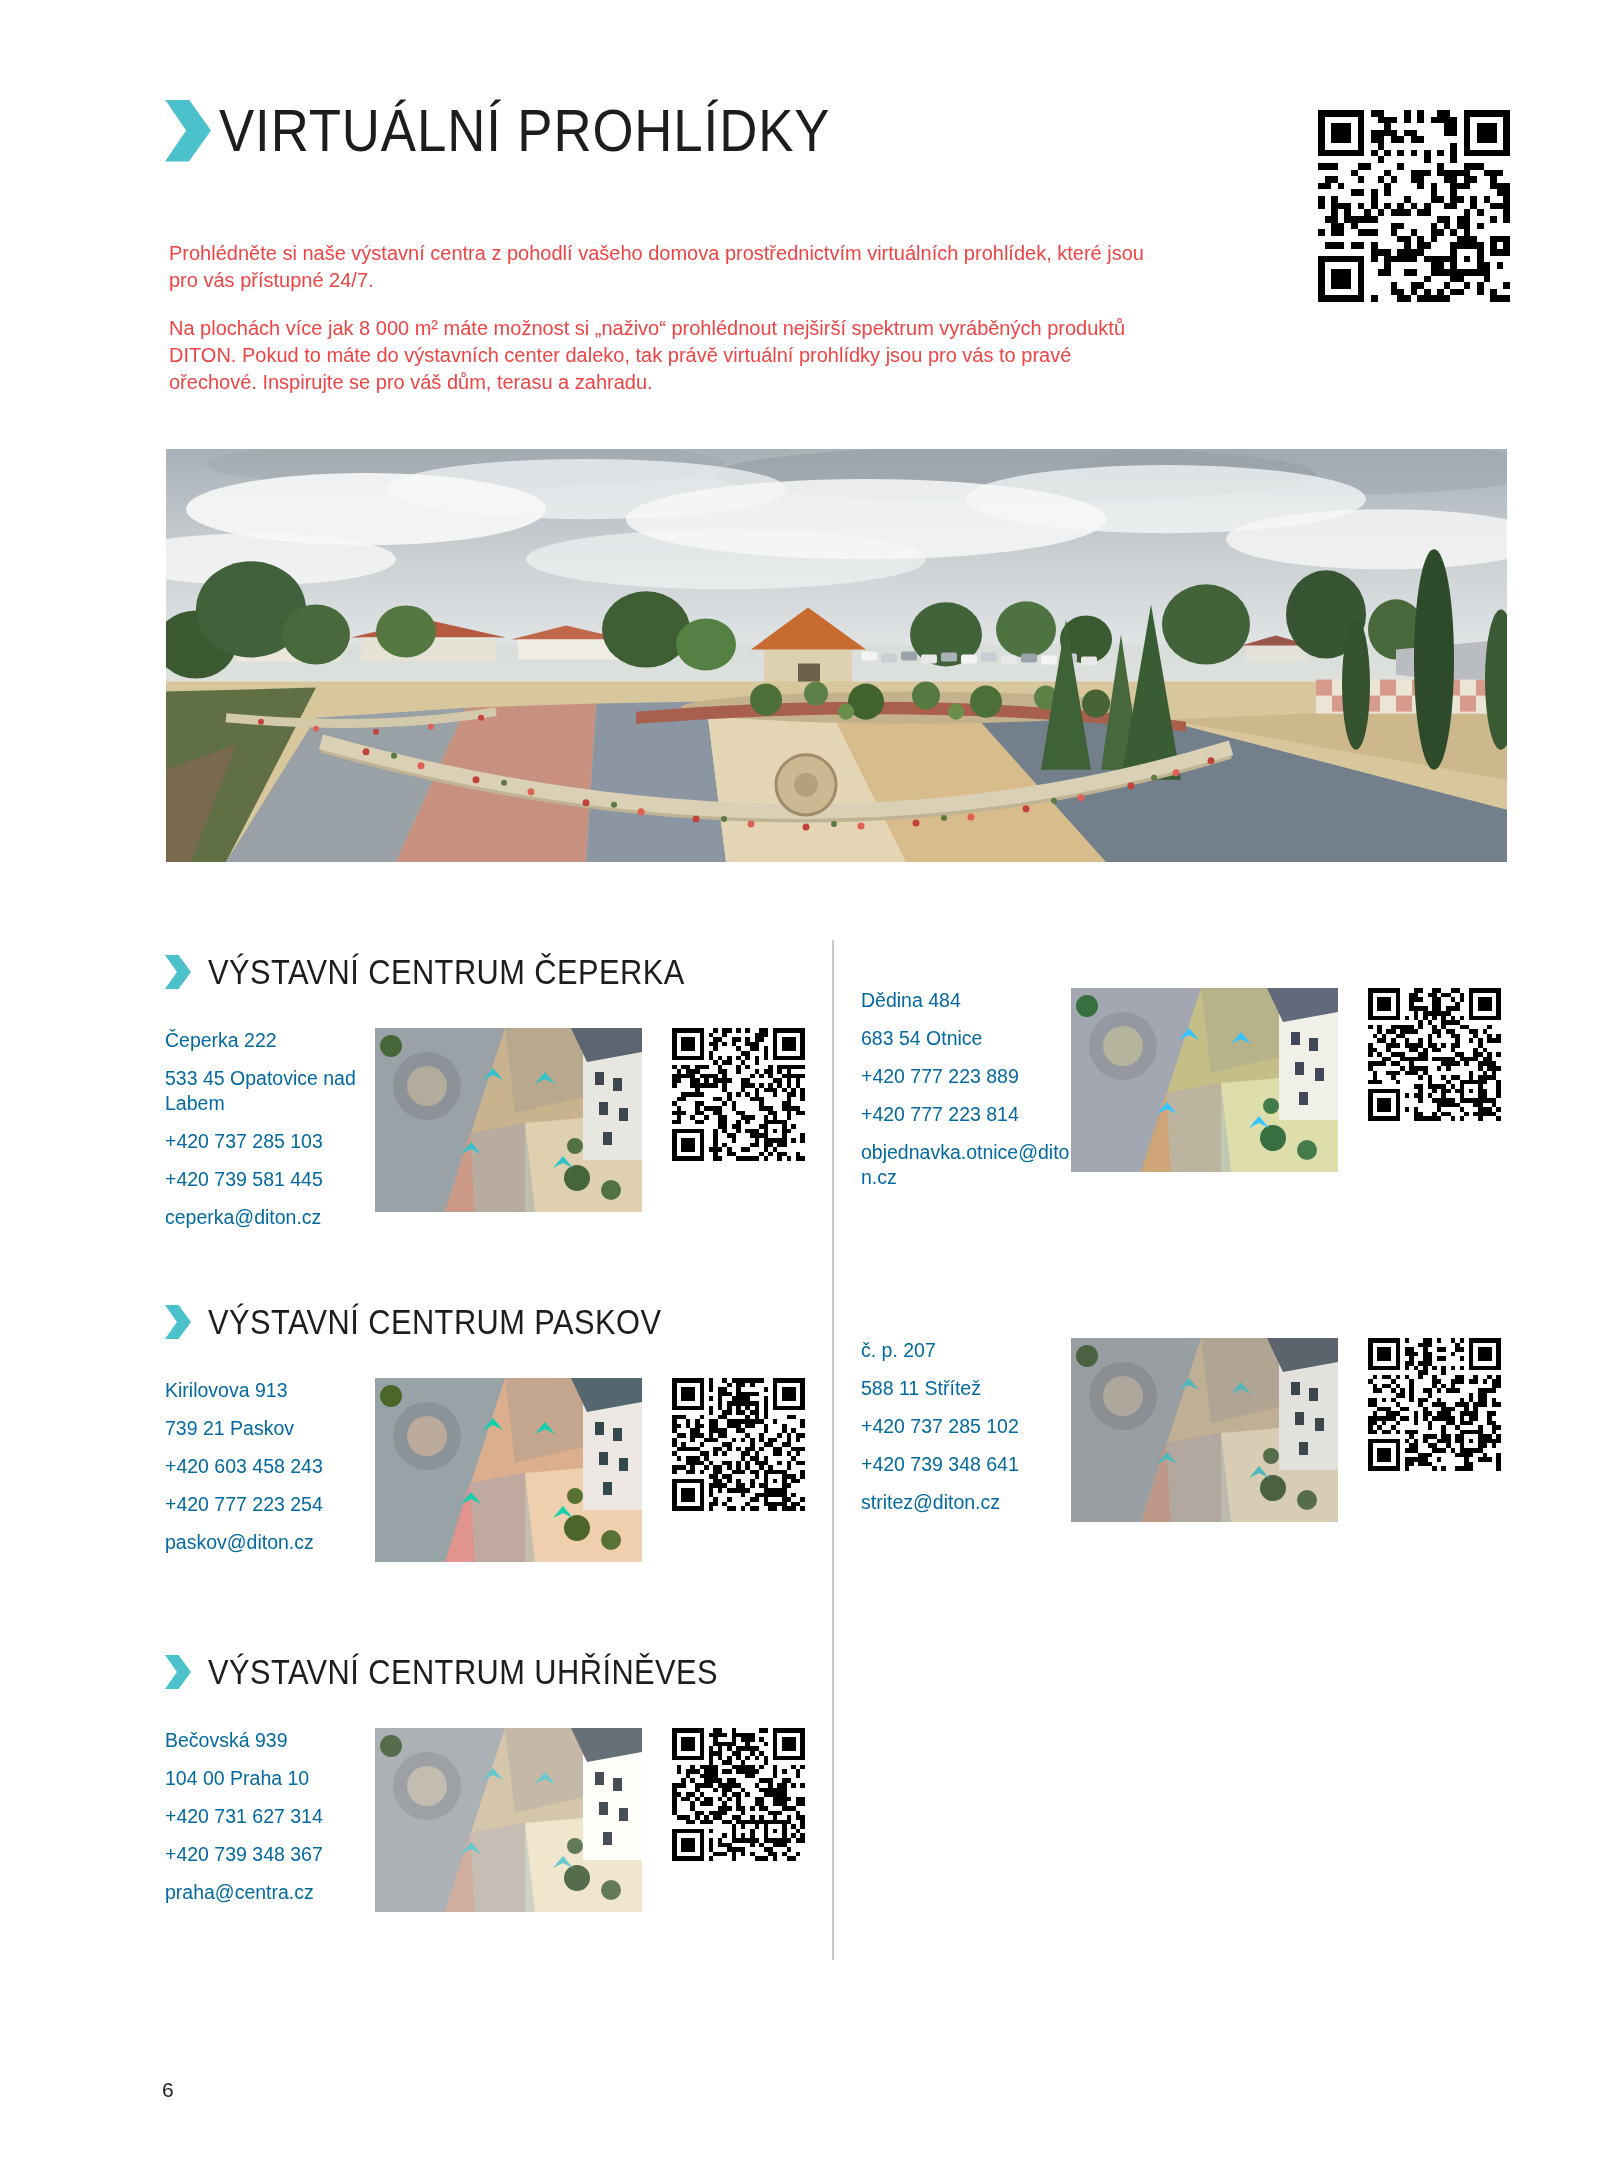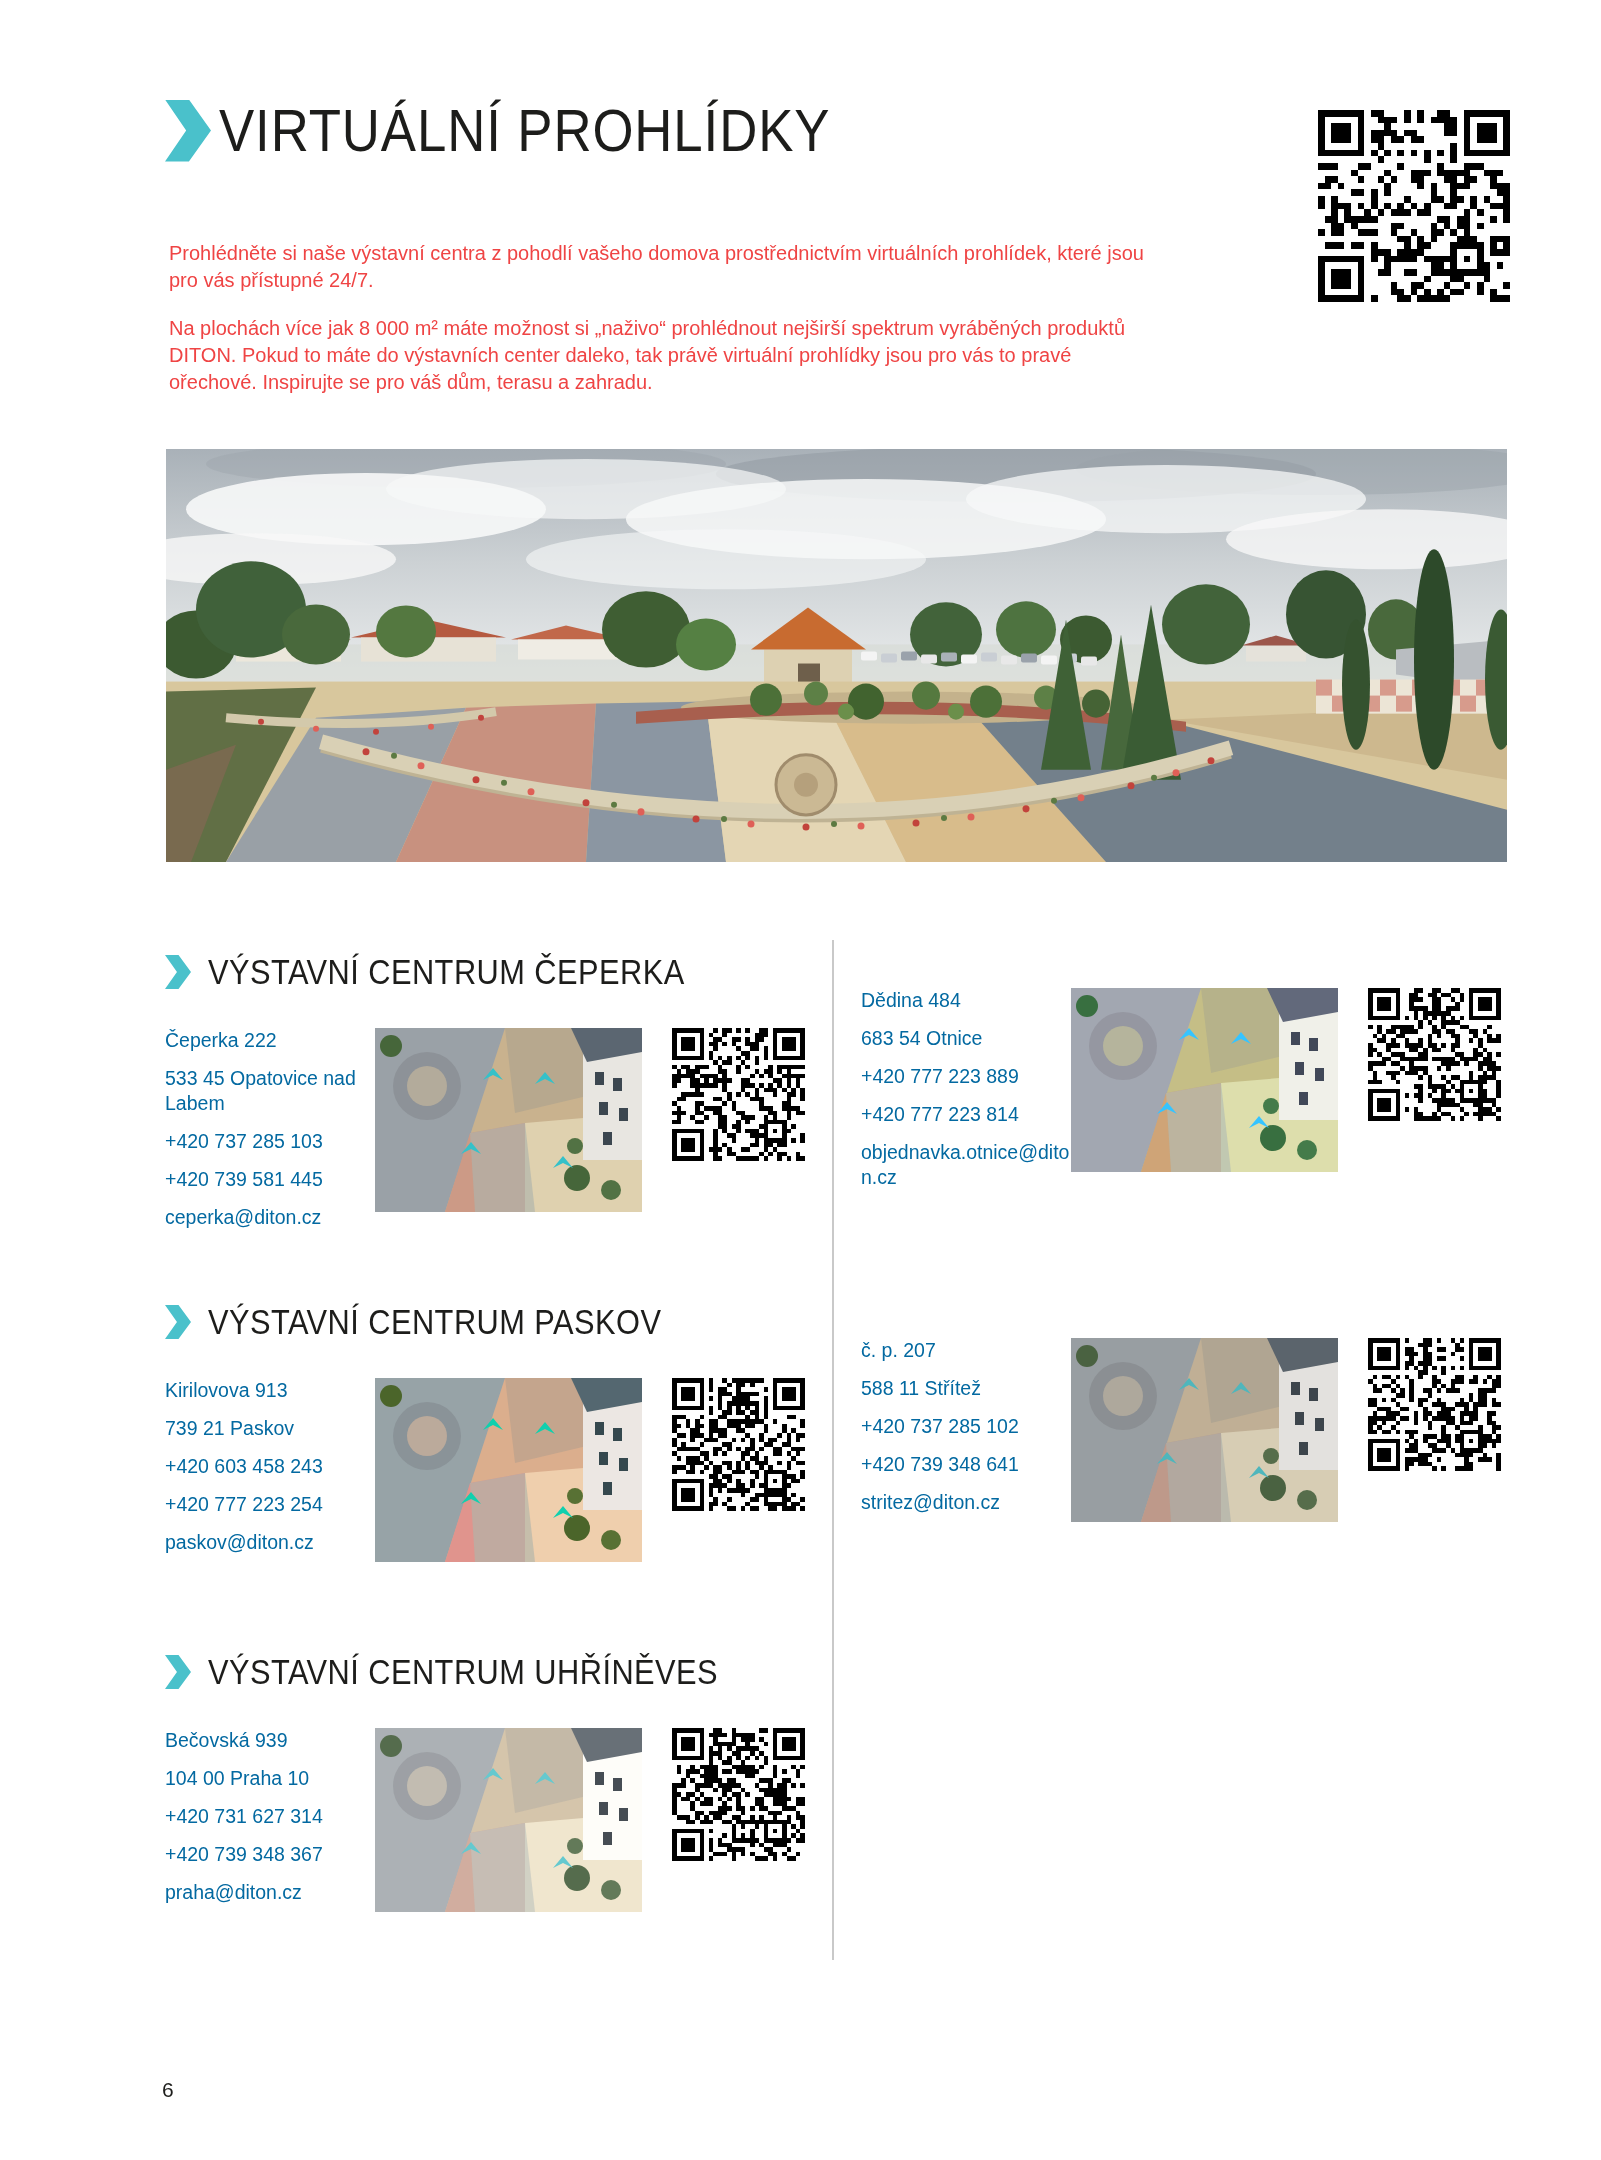--- a/index.html
+++ b/index.html
@@ -315,21 +315,21 @@
     <div class="sec-head">
       <span class="chevron-sm"></span>
       <h2 class="sec-title">VÝSTAVNÍ CENTRUM UHŘÍNĚVES</h2>
     </div>
     <div class="sec-body">
       <div class="contact">
               <p>Bečovská 939</p>
               <p>104 00 Praha 10</p>
               <p>+420 731 627 314</p>
               <p>+420 739 348 367</p>
-              <p>praha@diton.cz</p>
+              <p>praha@centra.cz</p>
             </div>
       <svg class="thumb thumb-uhrineves" viewBox="0 0 267 184">
         <use href="#thumb-scene"></use>
       </svg>
       <div class="qr-sec">
         <svg viewBox="0 0 29 29">
                 <path d="M0 0h1v1h-1zM1 0h1v1h-1zM2 0h1v1h-1zM3 0h1v1h-1zM4 0h1v1h-1zM5 0h1v1h-1zM6 0h1v1h-1zM9 0h1v1h-1zM10 0h1v1h-1zM13 0h1v1h-1zM19 0h1v1h-1zM20 0h1v1h-1zM22 0h1v1h-1zM23 0h1v1h-1zM24 0h1v1h-1zM25 0h1v1h-1zM26 0h1v1h-1zM27 0h1v1h-1zM28 0h1v1h-1zM0 1h1v1h-1zM6 1h1v1h-1zM8 1h1v1h-1zM9 1h1v1h-1zM10 1h1v1h-1zM11 1h1v1h-1zM13 1h1v1h-1zM14 1h1v1h-1zM15 1h1v1h-1zM16 1h1v1h-1zM17 1h1v1h-1zM22 1h1v1h-1zM28 1h1v1h-1zM0 2h1v1h-1zM2 2h1v1h-1zM3 2h1v1h-1zM4 2h1v1h-1zM6 2h1v1h-1zM9 2h1v1h-1zM13 2h1v1h-1zM15 2h1v1h-1zM16 2h1v1h-1zM17 2h1v1h-1zM19 2h1v1h-1zM22 2h1v1h-1zM24 2h1v1h-1zM25 2h1v1h-1zM26 2h1v1h-1zM28 2h1v1h-1zM0 3h1v1h-1zM2 3h1v1h-1zM3 3h1v1h-1zM4 3h1v1h-1zM6 3h1v1h-1zM9 3h1v1h-1zM10 3h1v1h-1zM11 3h1v1h-1zM12 3h1v1h-1zM13 3h1v1h-1zM16 3h1v1h-1zM20 3h1v1h-1zM22 3h1v1h-1zM24 3h1v1h-1zM25 3h1v1h-1zM26 3h1v1h-1zM28 3h1v1h-1zM0 4h1v1h-1zM2 4h1v1h-1zM3 4h1v1h-1zM4 4h1v1h-1zM6 4h1v1h-1zM8 4h1v1h-1zM10 4h1v1h-1zM12 4h1v1h-1zM14 4h1v1h-1zM15 4h1v1h-1zM16 4h1v1h-1zM17 4h1v1h-1zM18 4h1v1h-1zM22 4h1v1h-1zM24 4h1v1h-1zM25 4h1v1h-1zM26 4h1v1h-1zM28 4h1v1h-1zM0 5h1v1h-1zM6 5h1v1h-1zM8 5h1v1h-1zM9 5h1v1h-1zM10 5h1v1h-1zM13 5h1v1h-1zM14 5h1v1h-1zM17 5h1v1h-1zM19 5h1v1h-1zM22 5h1v1h-1zM28 5h1v1h-1zM0 6h1v1h-1zM1 6h1v1h-1zM2 6h1v1h-1zM3 6h1v1h-1zM4 6h1v1h-1zM5 6h1v1h-1zM6 6h1v1h-1zM8 6h1v1h-1zM10 6h1v1h-1zM12 6h1v1h-1zM14 6h1v1h-1zM16 6h1v1h-1zM18 6h1v1h-1zM20 6h1v1h-1zM22 6h1v1h-1zM23 6h1v1h-1zM24 6h1v1h-1zM25 6h1v1h-1zM26 6h1v1h-1zM27 6h1v1h-1zM28 6h1v1h-1zM8 7h1v1h-1zM11 7h1v1h-1zM12 7h1v1h-1zM15 7h1v1h-1zM20 7h1v1h-1zM1 8h1v1h-1zM4 8h1v1h-1zM6 8h1v1h-1zM7 8h1v1h-1zM8 8h1v1h-1zM9 8h1v1h-1zM13 8h1v1h-1zM14 8h1v1h-1zM15 8h1v1h-1zM16 8h1v1h-1zM17 8h1v1h-1zM19 8h1v1h-1zM22 8h1v1h-1zM26 8h1v1h-1zM28 8h1v1h-1zM1 9h1v1h-1zM3 9h1v1h-1zM4 9h1v1h-1zM5 9h1v1h-1zM7 9h1v1h-1zM8 9h1v1h-1zM9 9h1v1h-1zM11 9h1v1h-1zM12 9h1v1h-1zM14 9h1v1h-1zM15 9h1v1h-1zM16 9h1v1h-1zM17 9h1v1h-1zM18 9h1v1h-1zM22 9h1v1h-1zM24 9h1v1h-1zM27 9h1v1h-1zM3 10h1v1h-1zM6 10h1v1h-1zM7 10h1v1h-1zM8 10h1v1h-1zM9 10h1v1h-1zM16 10h1v1h-1zM17 10h1v1h-1zM22 10h1v1h-1zM27 10h1v1h-1zM2 11h1v1h-1zM4 11h1v1h-1zM7 11h1v1h-1zM8 11h1v1h-1zM9 11h1v1h-1zM10 11h1v1h-1zM12 11h1v1h-1zM13 11h1v1h-1zM19 11h1v1h-1zM20 11h1v1h-1zM21 11h1v1h-1zM24 11h1v1h-1zM25 11h1v1h-1zM0 12h1v1h-1zM1 12h1v1h-1zM2 12h1v1h-1zM5 12h1v1h-1zM6 12h1v1h-1zM7 12h1v1h-1zM8 12h1v1h-1zM10 12h1v1h-1zM11 12h1v1h-1zM12 12h1v1h-1zM13 12h1v1h-1zM14 12h1v1h-1zM18 12h1v1h-1zM21 12h1v1h-1zM23 12h1v1h-1zM24 12h1v1h-1zM26 12h1v1h-1zM28 12h1v1h-1zM0 13h1v1h-1zM5 13h1v1h-1zM9 13h1v1h-1zM11 13h1v1h-1zM12 13h1v1h-1zM15 13h1v1h-1zM19 13h1v1h-1zM20 13h1v1h-1zM21 13h1v1h-1zM22 13h1v1h-1zM23 13h1v1h-1zM24 13h1v1h-1zM0 14h1v1h-1zM1 14h1v1h-1zM3 14h1v1h-1zM4 14h1v1h-1zM6 14h1v1h-1zM11 14h1v1h-1zM13 14h1v1h-1zM14 14h1v1h-1zM16 14h1v1h-1zM20 14h1v1h-1zM21 14h1v1h-1zM22 14h1v1h-1zM23 14h1v1h-1zM24 14h1v1h-1zM0 15h1v1h-1zM2 15h1v1h-1zM3 15h1v1h-1zM5 15h1v1h-1zM7 15h1v1h-1zM8 15h1v1h-1zM10 15h1v1h-1zM12 15h1v1h-1zM14 15h1v1h-1zM18 15h1v1h-1zM19 15h1v1h-1zM22 15h1v1h-1zM23 15h1v1h-1zM24 15h1v1h-1zM25 15h1v1h-1zM27 15h1v1h-1zM28 15h1v1h-1zM0 16h1v1h-1zM4 16h1v1h-1zM6 16h1v1h-1zM7 16h1v1h-1zM8 16h1v1h-1zM11 16h1v1h-1zM14 16h1v1h-1zM18 16h1v1h-1zM19 16h1v1h-1zM22 16h1v1h-1zM23 16h1v1h-1zM24 16h1v1h-1zM27 16h1v1h-1zM28 16h1v1h-1zM0 17h1v1h-1zM4 17h1v1h-1zM10 17h1v1h-1zM11 17h1v1h-1zM12 17h1v1h-1zM14 17h1v1h-1zM15 17h1v1h-1zM17 17h1v1h-1zM19 17h1v1h-1zM20 17h1v1h-1zM24 17h1v1h-1zM25 17h1v1h-1zM26 17h1v1h-1zM0 18h1v1h-1zM5 18h1v1h-1zM6 18h1v1h-1zM8 18h1v1h-1zM9 18h1v1h-1zM10 18h1v1h-1zM11 18h1v1h-1zM15 18h1v1h-1zM21 18h1v1h-1zM22 18h1v1h-1zM23 18h1v1h-1zM27 18h1v1h-1zM1 19h1v1h-1zM2 19h1v1h-1zM3 19h1v1h-1zM5 19h1v1h-1zM7 19h1v1h-1zM9 19h1v1h-1zM10 19h1v1h-1zM13 19h1v1h-1zM14 19h1v1h-1zM17 19h1v1h-1zM19 19h1v1h-1zM22 19h1v1h-1zM25 19h1v1h-1zM27 19h1v1h-1zM28 19h1v1h-1zM3 20h1v1h-1zM4 20h1v1h-1zM6 20h1v1h-1zM7 20h1v1h-1zM8 20h1v1h-1zM11 20h1v1h-1zM12 20h1v1h-1zM14 20h1v1h-1zM15 20h1v1h-1zM16 20h1v1h-1zM17 20h1v1h-1zM18 20h1v1h-1zM19 20h1v1h-1zM20 20h1v1h-1zM21 20h1v1h-1zM22 20h1v1h-1zM23 20h1v1h-1zM24 20h1v1h-1zM25 20h1v1h-1zM28 20h1v1h-1zM13 21h1v1h-1zM15 21h1v1h-1zM18 21h1v1h-1zM20 21h1v1h-1zM24 21h1v1h-1zM26 21h1v1h-1zM28 21h1v1h-1zM0 22h1v1h-1zM1 22h1v1h-1zM2 22h1v1h-1zM3 22h1v1h-1zM4 22h1v1h-1zM5 22h1v1h-1zM6 22h1v1h-1zM8 22h1v1h-1zM13 22h1v1h-1zM17 22h1v1h-1zM20 22h1v1h-1zM22 22h1v1h-1zM24 22h1v1h-1zM27 22h1v1h-1zM0 23h1v1h-1zM6 23h1v1h-1zM11 23h1v1h-1zM13 23h1v1h-1zM15 23h1v1h-1zM17 23h1v1h-1zM20 23h1v1h-1zM24 23h1v1h-1zM26 23h1v1h-1zM28 23h1v1h-1zM0 24h1v1h-1zM2 24h1v1h-1zM3 24h1v1h-1zM4 24h1v1h-1zM6 24h1v1h-1zM8 24h1v1h-1zM10 24h1v1h-1zM13 24h1v1h-1zM14 24h1v1h-1zM15 24h1v1h-1zM16 24h1v1h-1zM17 24h1v1h-1zM18 24h1v1h-1zM20 24h1v1h-1zM21 24h1v1h-1zM22 24h1v1h-1zM23 24h1v1h-1zM24 24h1v1h-1zM25 24h1v1h-1zM27 24h1v1h-1zM28 24h1v1h-1zM0 25h1v1h-1zM2 25h1v1h-1zM3 25h1v1h-1zM4 25h1v1h-1zM6 25h1v1h-1zM8 25h1v1h-1zM10 25h1v1h-1zM11 25h1v1h-1zM12 25h1v1h-1zM17 25h1v1h-1zM19 25h1v1h-1zM22 25h1v1h-1zM23 25h1v1h-1zM24 25h1v1h-1zM0 26h1v1h-1zM2 26h1v1h-1zM3 26h1v1h-1zM4 26h1v1h-1zM6 26h1v1h-1zM8 26h1v1h-1zM12 26h1v1h-1zM13 26h1v1h-1zM14 26h1v1h-1zM15 26h1v1h-1zM20 26h1v1h-1zM21 26h1v1h-1zM25 26h1v1h-1zM0 27h1v1h-1zM6 27h1v1h-1zM9 27h1v1h-1zM10 27h1v1h-1zM11 27h1v1h-1zM13 27h1v1h-1zM15 27h1v1h-1zM17 27h1v1h-1zM21 27h1v1h-1zM22 27h1v1h-1zM24 27h1v1h-1zM27 27h1v1h-1zM0 28h1v1h-1zM1 28h1v1h-1zM2 28h1v1h-1zM3 28h1v1h-1zM4 28h1v1h-1zM5 28h1v1h-1zM6 28h1v1h-1zM8 28h1v1h-1zM13 28h1v1h-1zM18 28h1v1h-1zM19 28h1v1h-1zM20 28h1v1h-1zM22 28h1v1h-1zM25 28h1v1h-1zM26 28h1v1h-1z" fill="#000"></path>
               </svg>
       </div>
     </div>

